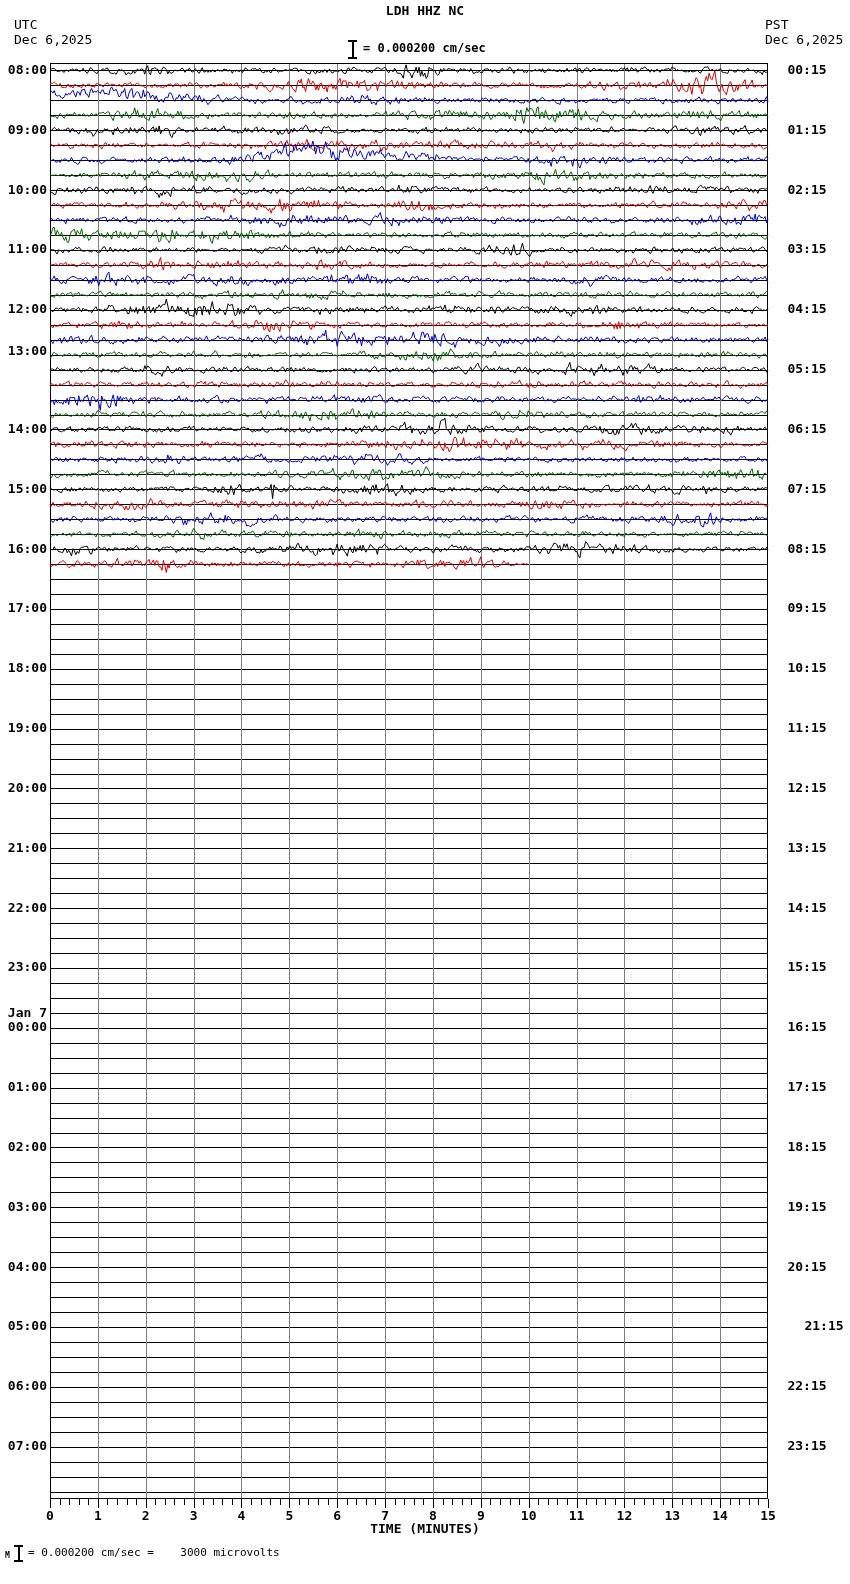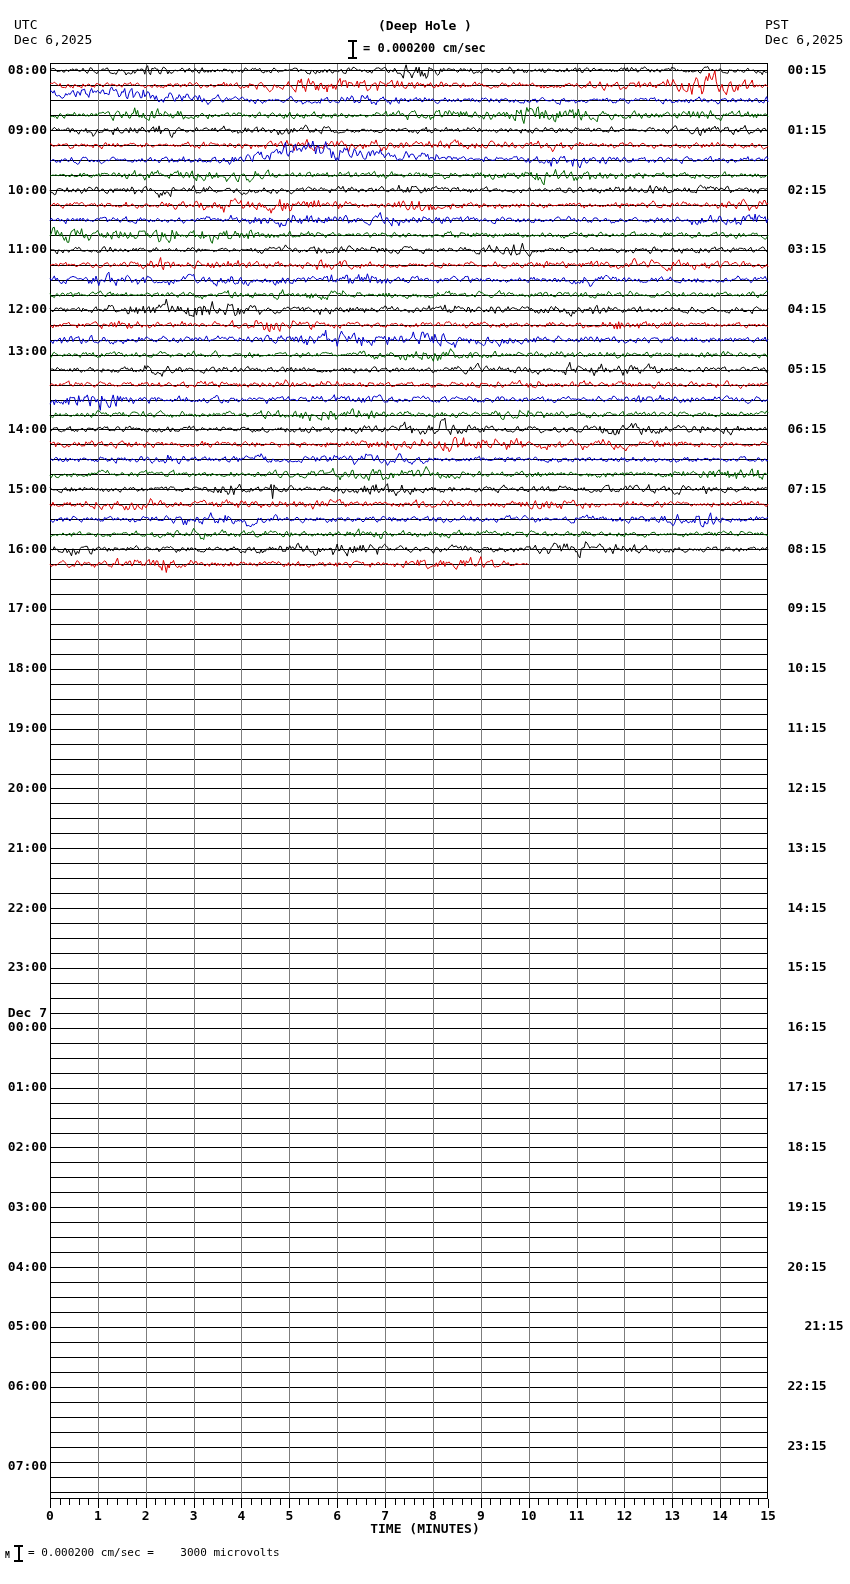--- a/index.html
+++ b/index.html
@@ -23,21 +23,21 @@
 </head>
 <body>
 
 <div id="page">
 
   <div class="hdr" style="left:14px;top:18px;">UTC</div>
   <div class="hdr" style="left:14px;top:33px;">Dec 6,2025</div>
   <div class="hdr" style="left:765px;top:18px;">PST</div>
   <div class="hdr" style="left:765px;top:33px;">Dec 6,2025</div>
 
-  <div class="ttl" style="top:19px;">(Deep Hole )</div>
+  <div class="ttl" style="top:4px;">LDH HHZ NC</div>
 
   <span class="ibeam" style="left:348px;top:40px;height:15px;"></span>
   <div class="scale-txt" style="left:363px;top:41px;">= 0.000200 cm/sec</div>
 
   <svg id="plot-svg" width="850" height="1584">
       <g shape-rendering="crispEdges">
         <line x1="50" y1="70.5" x2="768" y2="70.5" stroke="#000" stroke-width="1"></line>
         <line x1="50" y1="85.5" x2="768" y2="85.5" stroke="#000" stroke-width="1"></line>
         <line x1="50" y1="100.5" x2="768" y2="100.5" stroke="#000" stroke-width="1"></line>
         <line x1="50" y1="115.5" x2="768" y2="115.5" stroke="#000" stroke-width="1"></line>
@@ -273,29 +273,29 @@
       <div class="hour-label l" style="top: 421.979px;">14:00</div>
       <div class="hour-label l" style="top: 481.812px;">15:00</div>
       <div class="hour-label l" style="top: 541.646px;">16:00</div>
       <div class="hour-label l" style="top: 601.479px;">17:00</div>
       <div class="hour-label l" style="top: 661.312px;">18:00</div>
       <div class="hour-label l" style="top: 721.146px;">19:00</div>
       <div class="hour-label l" style="top: 780.979px;">20:00</div>
       <div class="hour-label l" style="top: 840.812px;">21:00</div>
       <div class="hour-label l" style="top: 900.646px;">22:00</div>
       <div class="hour-label l" style="top: 960.479px;">23:00</div>
-      <div class="hour-pre" style="top: 1006.31px;">Dec 7</div>
+      <div class="hour-pre" style="top: 1006.31px;">Jan 7</div>
       <div class="hour-label l" style="top: 1020.31px;">00:00</div>
       <div class="hour-label l" style="top: 1080.15px;">01:00</div>
       <div class="hour-label l" style="top: 1139.98px;">02:00</div>
       <div class="hour-label l" style="top: 1199.81px;">03:00</div>
       <div class="hour-label l" style="top: 1259.65px;">04:00</div>
       <div class="hour-label l" style="top: 1319.48px;">05:00</div>
       <div class="hour-label l" style="top: 1379.31px;">06:00</div>
-      <div class="hour-label l" style="top: 1439.15px; margin-top: 20px;">07:00</div>
+      <div class="hour-label l" style="top: 1439.15px;">07:00</div>
     </div>
   <div id="right-labels">
       <div class="hour-label r" style="top: 62.9792px;">00:15</div>
       <div class="hour-label r" style="top: 122.812px;">01:15</div>
       <div class="hour-label r" style="top: 182.646px;">02:15</div>
       <div class="hour-label r" style="top: 242.479px;">03:15</div>
       <div class="hour-label r" style="top: 302.312px;">04:15</div>
       <div class="hour-label r" style="top: 362.146px;">05:15</div>
       <div class="hour-label r" style="top: 421.979px;">06:15</div>
       <div class="hour-label r" style="top: 481.812px;">07:15</div>

